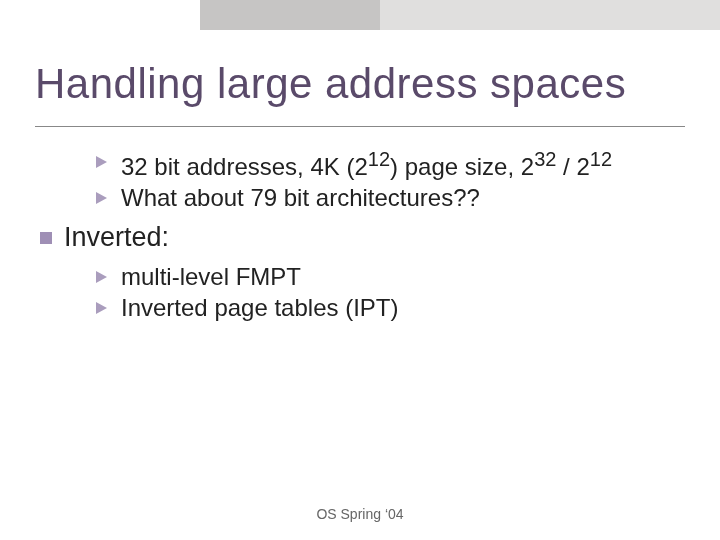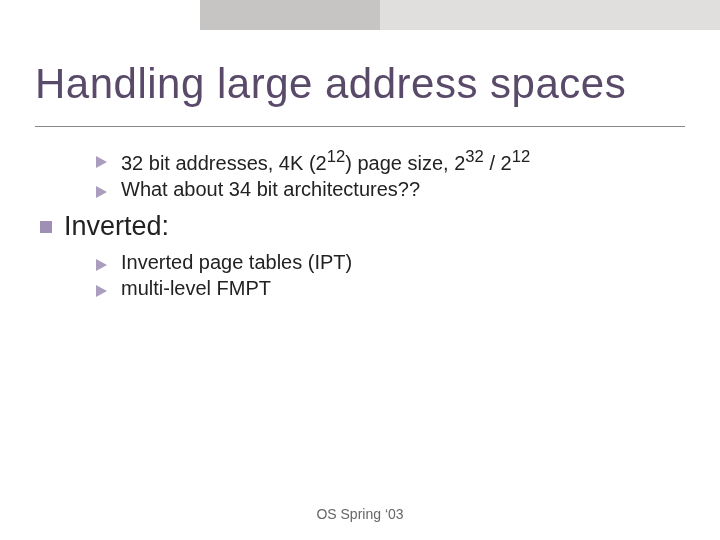--- a/index.html
+++ b/index.html
@@ -72,21 +72,21 @@
     flex: 0 0 auto;
     width: 12px;
     height: 12px;
     background: #9f8fb5;
     margin-top: 11px;
     margin-right: 12px;
   }
   .lvl1-text { flex: 1; }
   .sub {
     margin: 6px 0 8px 56px;
-    font-size: 20px;
+    font-size: 24px;
     line-height: 1.3;
   }
   .subline {
     display: flex;
     align-items: flex-start;
   }
   .bullet-tri {
     flex: 0 0 auto;
     width: 0;
     height: 0;
@@ -128,37 +128,37 @@
 
     <div class="sub">
       <div class="subline">
         <div class="bullet-tri"></div>
         <div class="subtext">
           <span>32 bit addresses, 4K (2</span><sup>12</sup><span>) page size, 2</span><sup>32</sup><span> / 2</span><sup>12</sup>
         </div>
       </div>
       <div class="subline">
         <div class="bullet-tri"></div>
-        <div class="subtext">What about 34 bit architectures??</div>
+        <div class="subtext">What about 79 bit architectures??</div>
       </div>
     </div>
 
     <div class="lvl1">
       <div class="bullet-sq"></div>
       <div class="lvl1-text">Inverted:</div>
     </div>
 
     <div class="sub">
       <div class="subline">
         <div class="bullet-tri"></div>
-        <div class="subtext">Inverted page tables (IPT)</div>
+        <div class="subtext">multi-level FMPT</div>
       </div>
       <div class="subline">
         <div class="bullet-tri"></div>
-        <div class="subtext">multi-level FMPT</div>
+        <div class="subtext">Inverted page tables (IPT)</div>
       </div>
     </div>
 
   </div>
 
-  <div class="foot">OS Spring ‘03</div>
+  <div class="foot">OS Spring ‘04</div>
 
 </div>
 
 </body></html>

